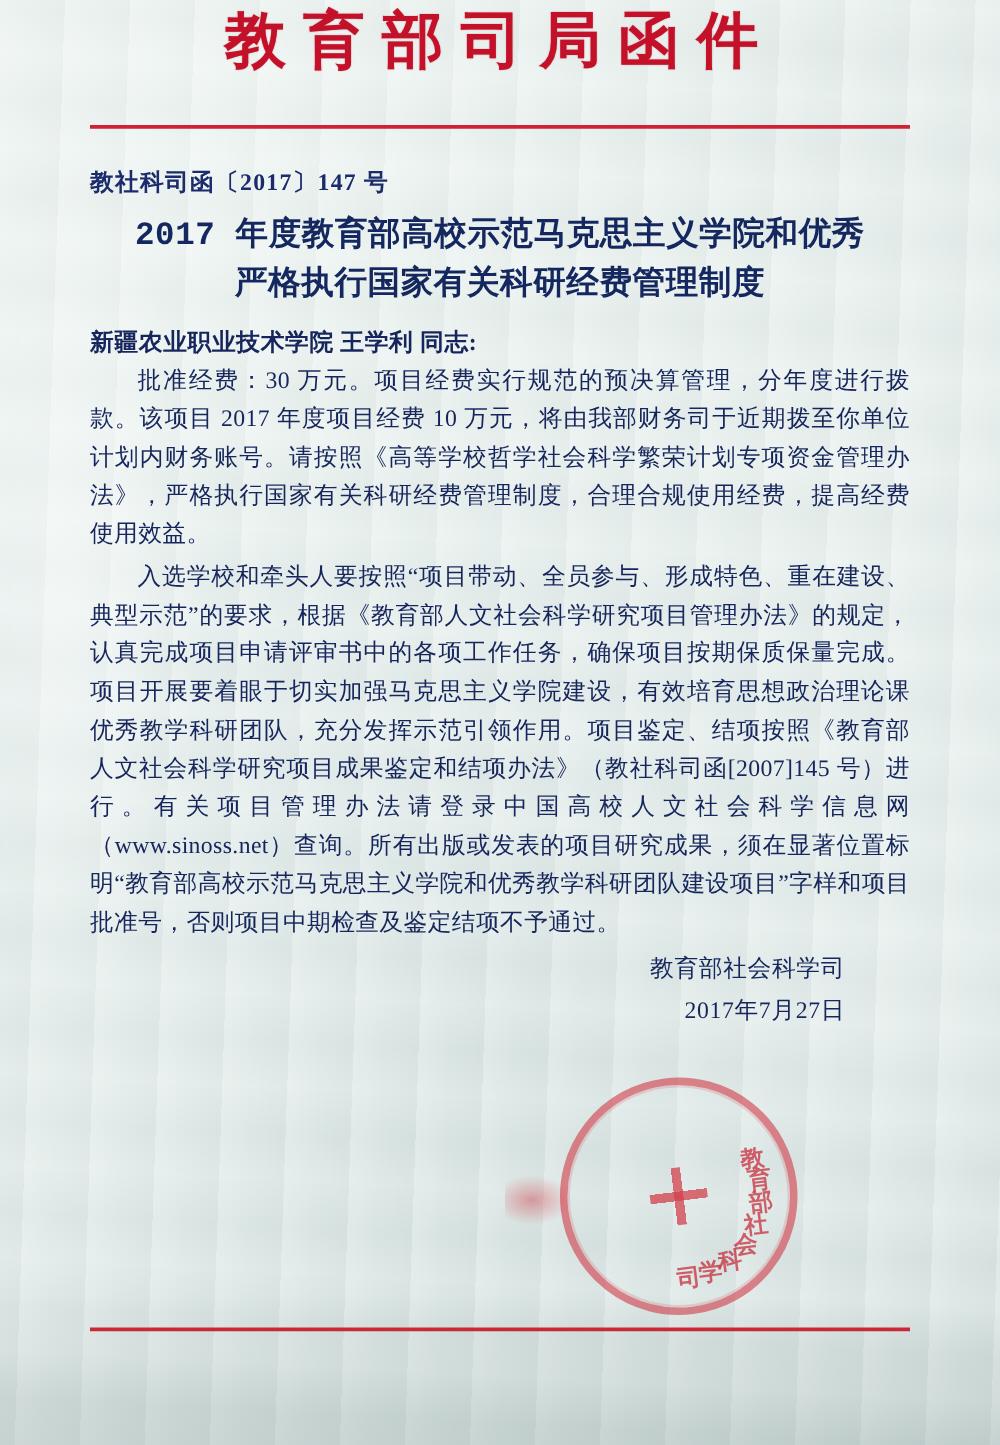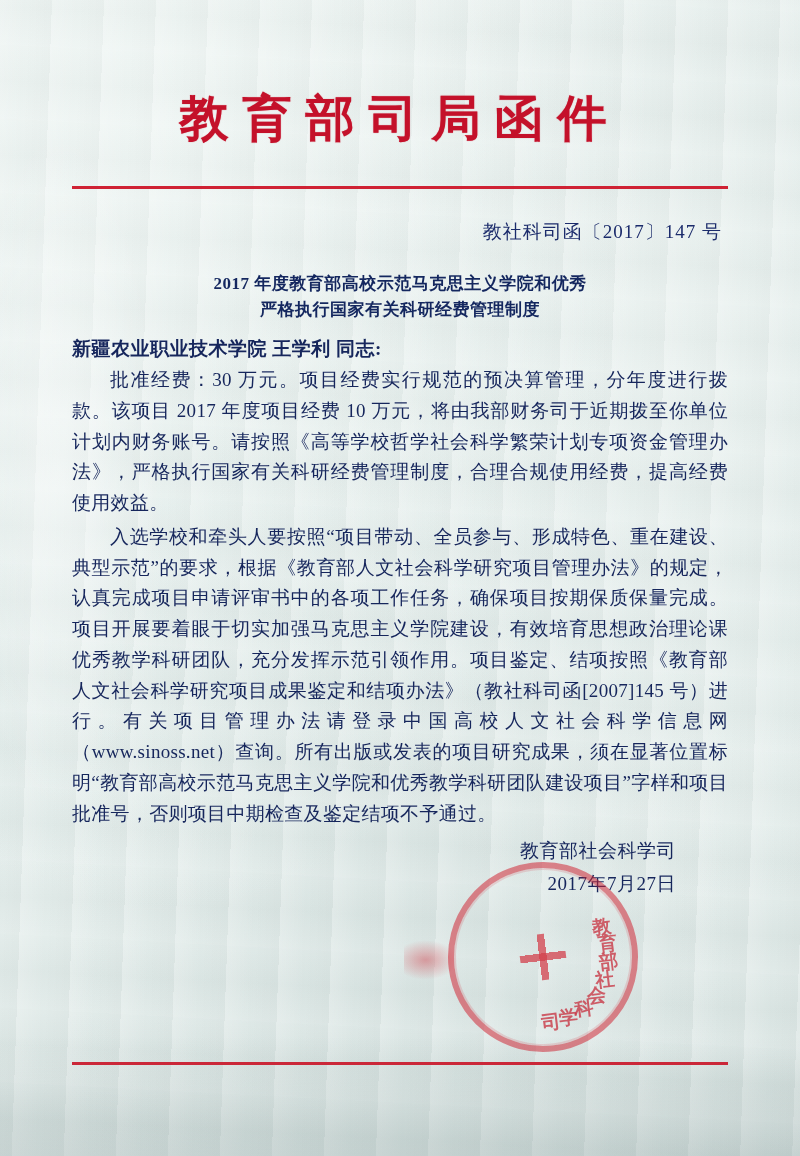--- a/index.html
+++ b/index.html
@@ -48,55 +48,56 @@
     pointer-events: none;
   }
 
   .content {
     position: relative;
     padding: 0 72px;
   }
 
   
   .masthead {
-    margin-top: 86px;
     text-align: center;
     color: #c4112a;
     font-family: "Liberation Serif", serif;
     font-weight: bold;
     font-size: 49px;
     letter-spacing: 14px;
     text-shadow: 0 0 1px rgba(196,17,42,0.6);
     white-space: nowrap;
   }
   .rule-top {
     margin: 34px 0 0 0;
     height: 0;
     border-top: 3px solid #cf2234;
   }
 
   
   .docnum {
     margin-top: 30px;
-    text-align: right;
+    text-align: left;
     font-size: 19px;
     color: #1b2b6b;
     letter-spacing: 1px;
     padding-right: 6px;
+    font-weight: bold;
   }
 
   
   .title {
-    margin-top: 26px;
+    margin-top: 10px;
     text-align: center;
-    font-size: 17px;
+    font-size: 26px;
     font-weight: bold;
     color: #14275f;
     line-height: 1.5;
     letter-spacing: 0.5px;
+    font-family: Liberation Mono, monospace;
   }
   .title .line2 { display: block; }
 
   
   .salutation {
     margin-top: 14px;
     font-size: 19px;
     color: #16265c;
     font-weight: bold;
     letter-spacing: 0.5px;

